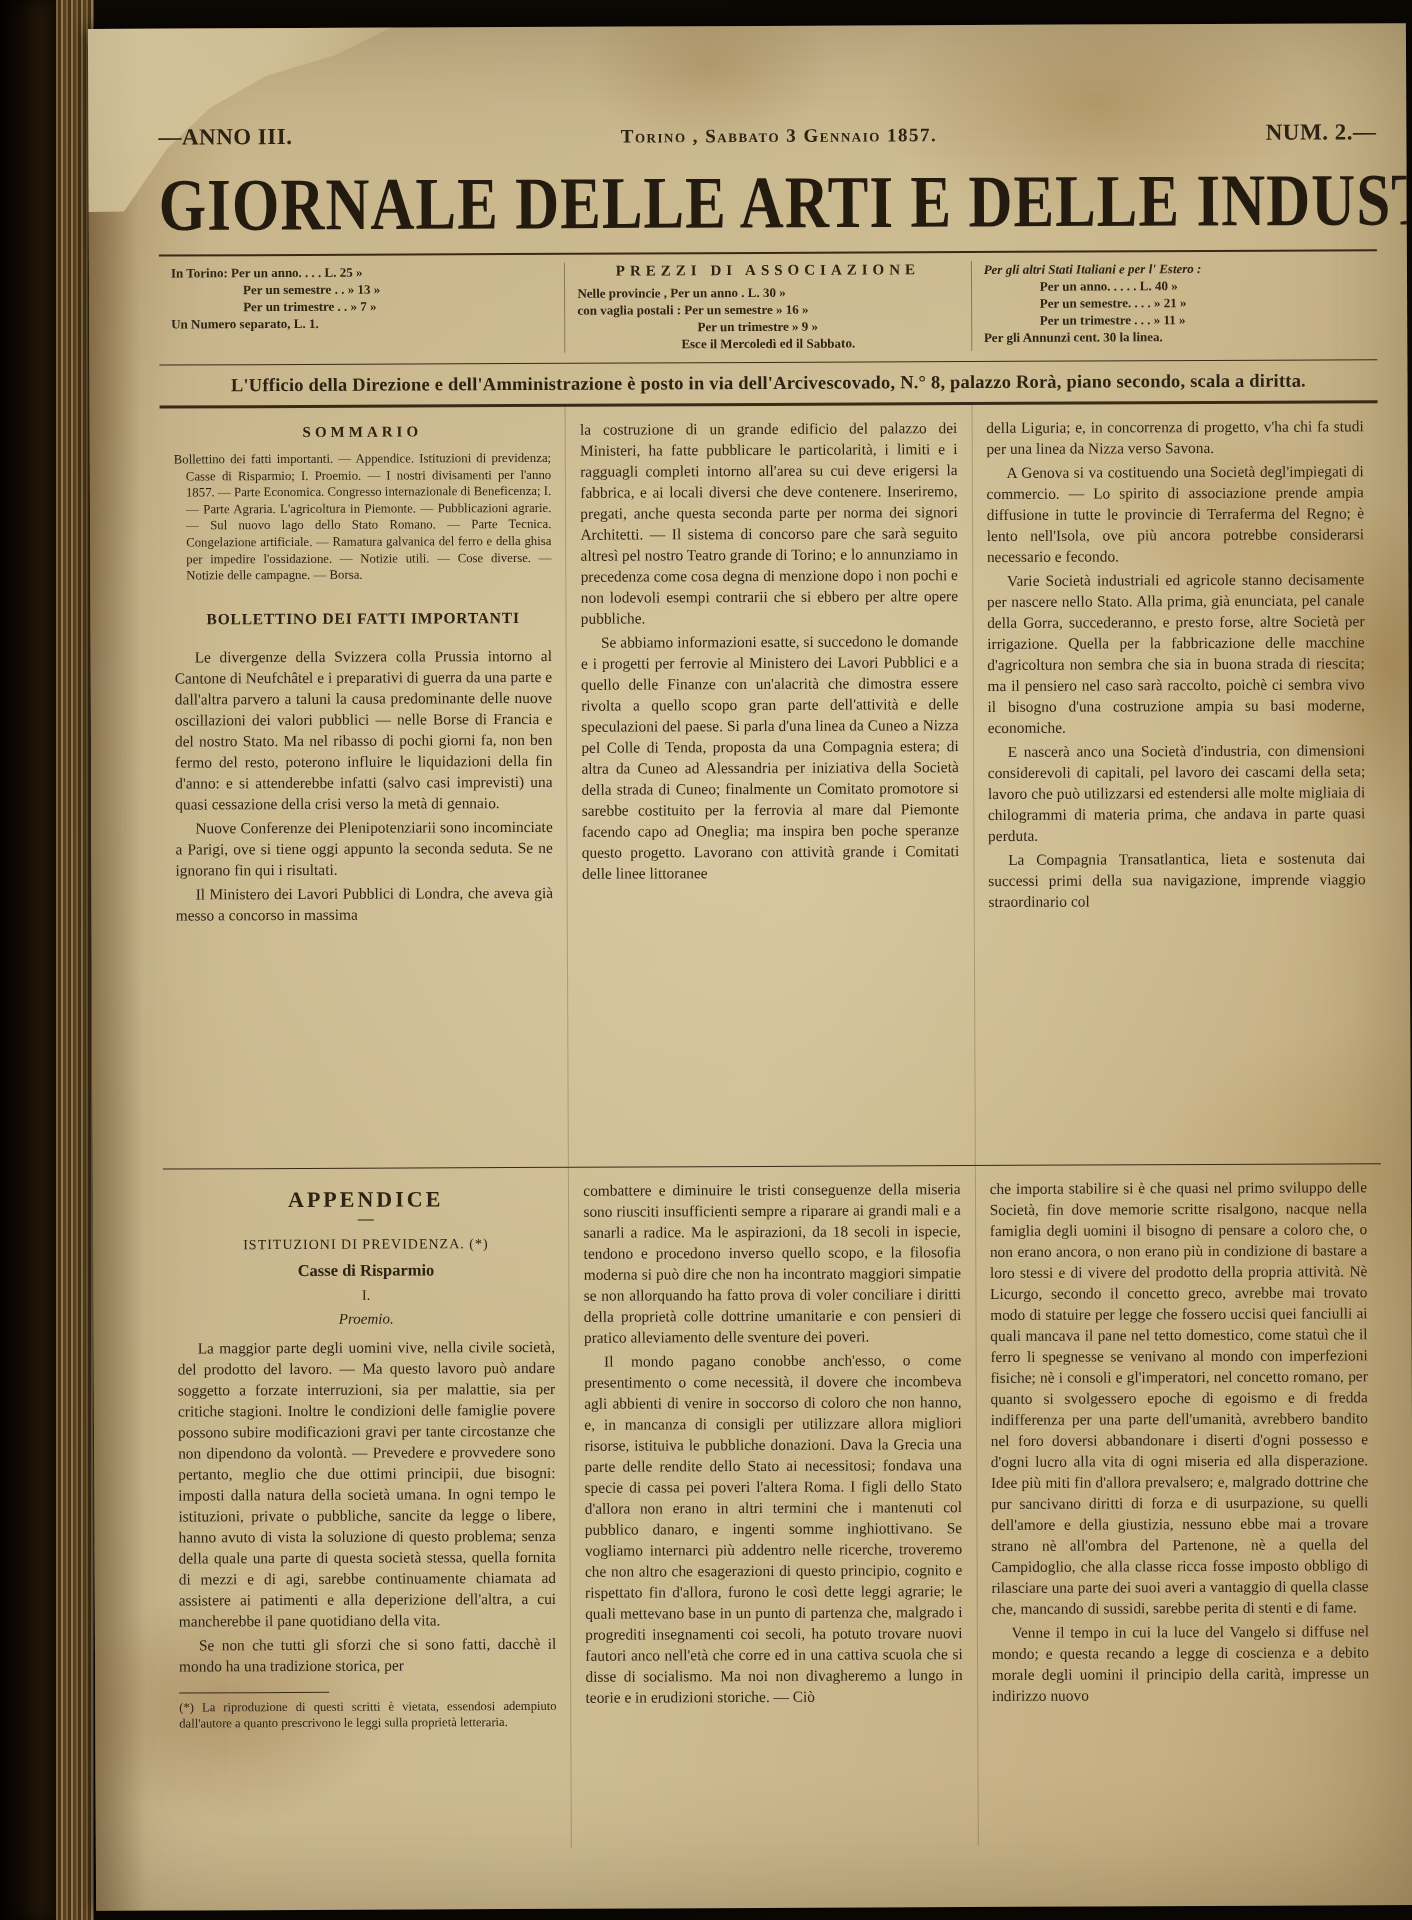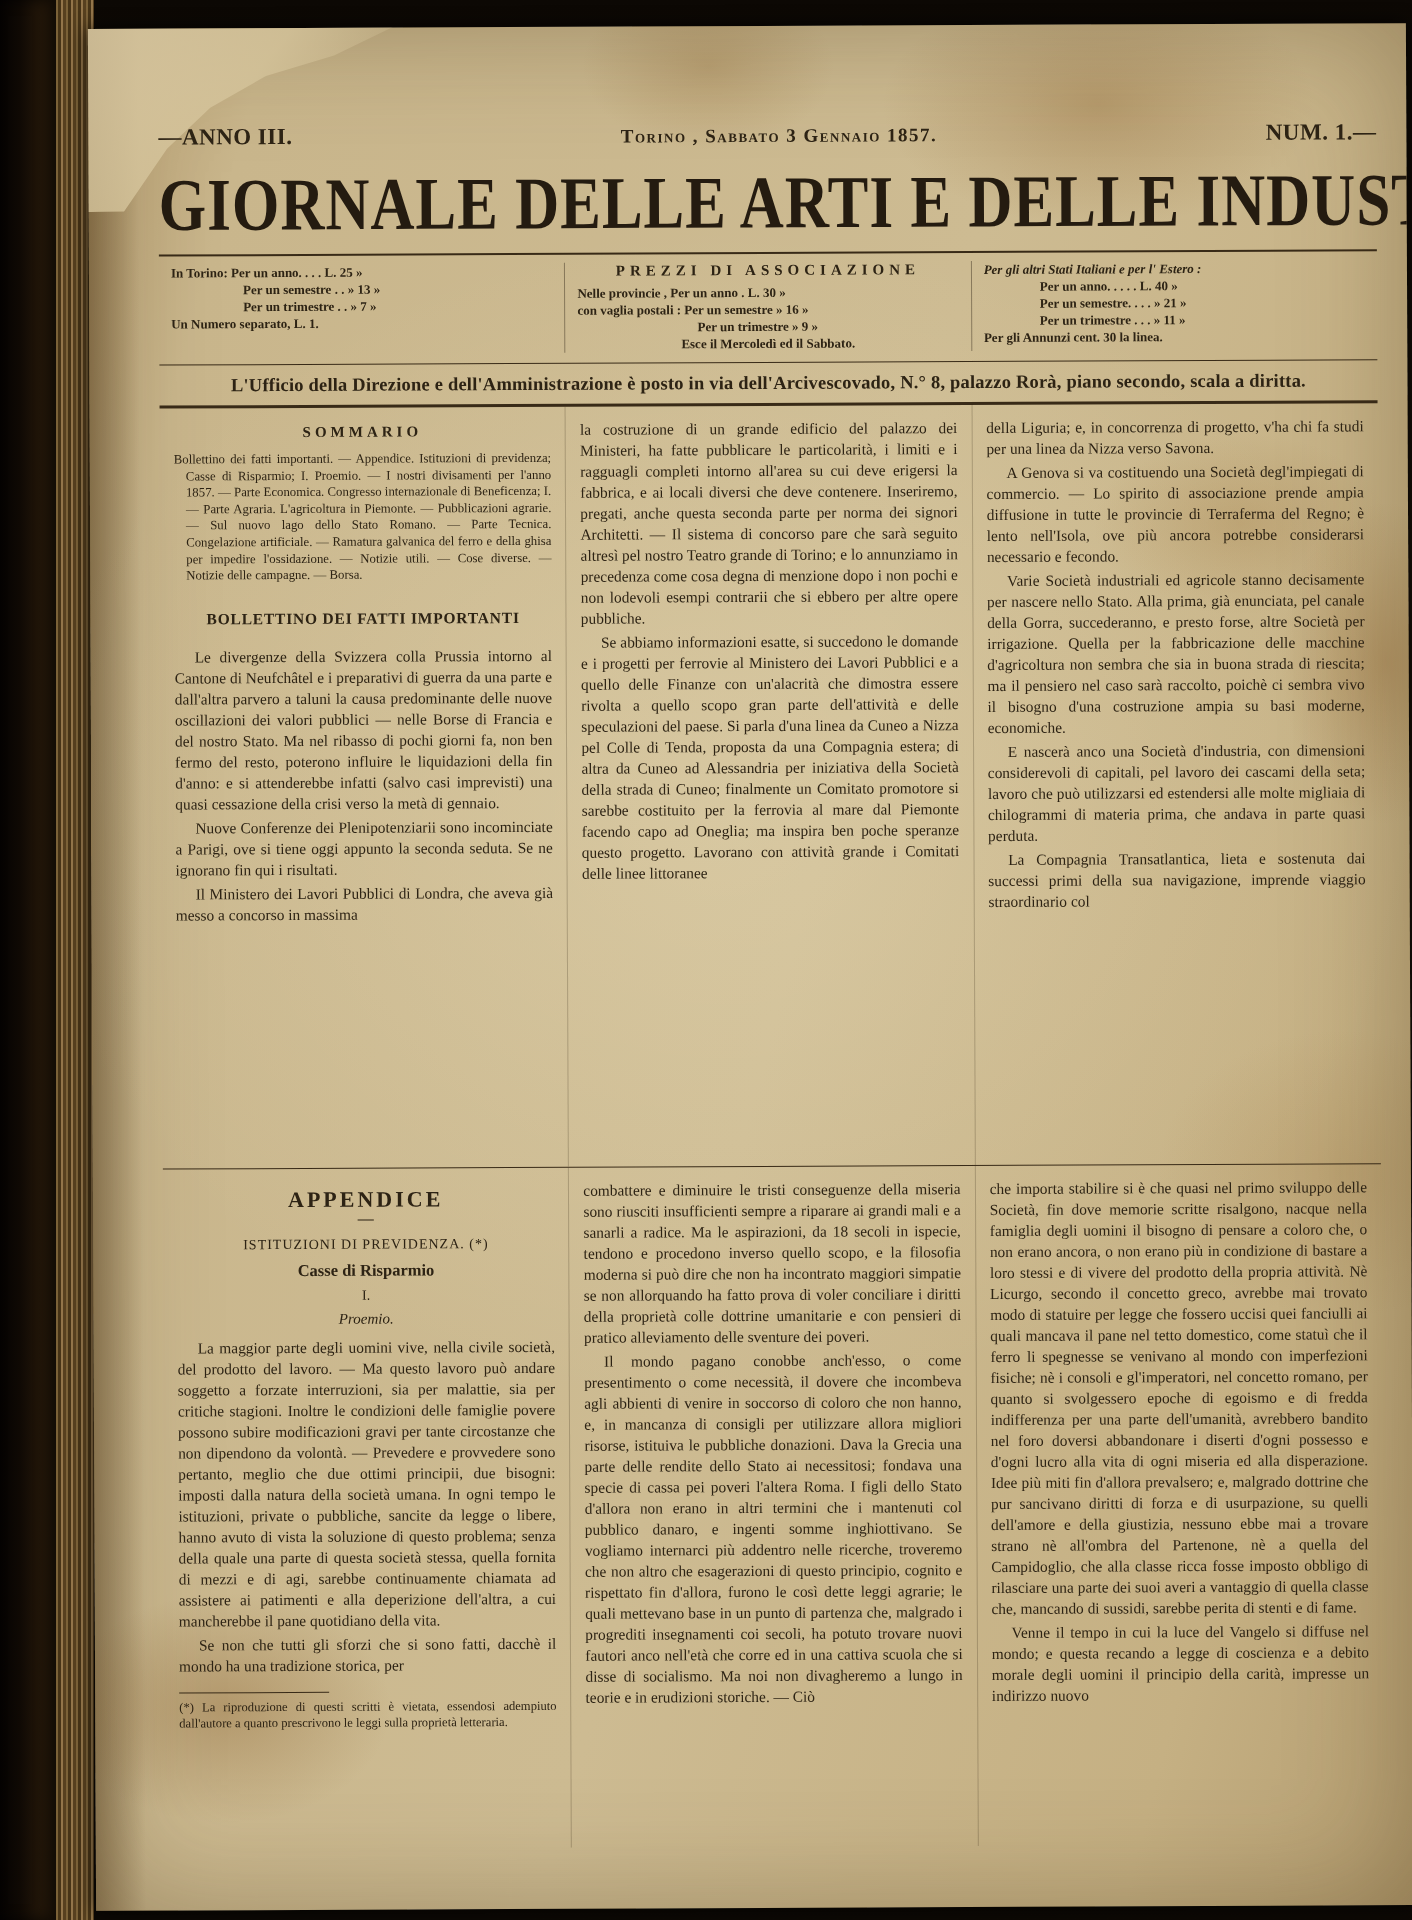--- a/index.html
+++ b/index.html
@@ -89,21 +89,21 @@
   <div class="page-edges"></div>
 
   <div class="paper">
     <div class="torn-corner"></div>
 
     <div class="content">
 
       <div class="mast-row">
         <span class="anno">—ANNO III.</span>
         <span class="dateline">Torino , Sabbato 3 Gennaio 1857.</span>
-        <span class="num">NUM. 1.—</span>
+        <span class="num">NUM. 2.—</span>
       </div>
 
       <h1 class="mast-title">GIORNALE DELLE ARTI E DELLE INDUSTRIE</h1>
 
       <div class="prices">
         <div class="price-col left">
           <div class="pl">In Torino: Per un anno. . . . L. 25 »</div>
           <div class="pl ind1">Per un semestre . . » 13 »</div>
           <div class="pl ind1">Per un trimestre . . » 7 »</div>
           <div class="pl">Un Numero separato, L. 1.</div>

